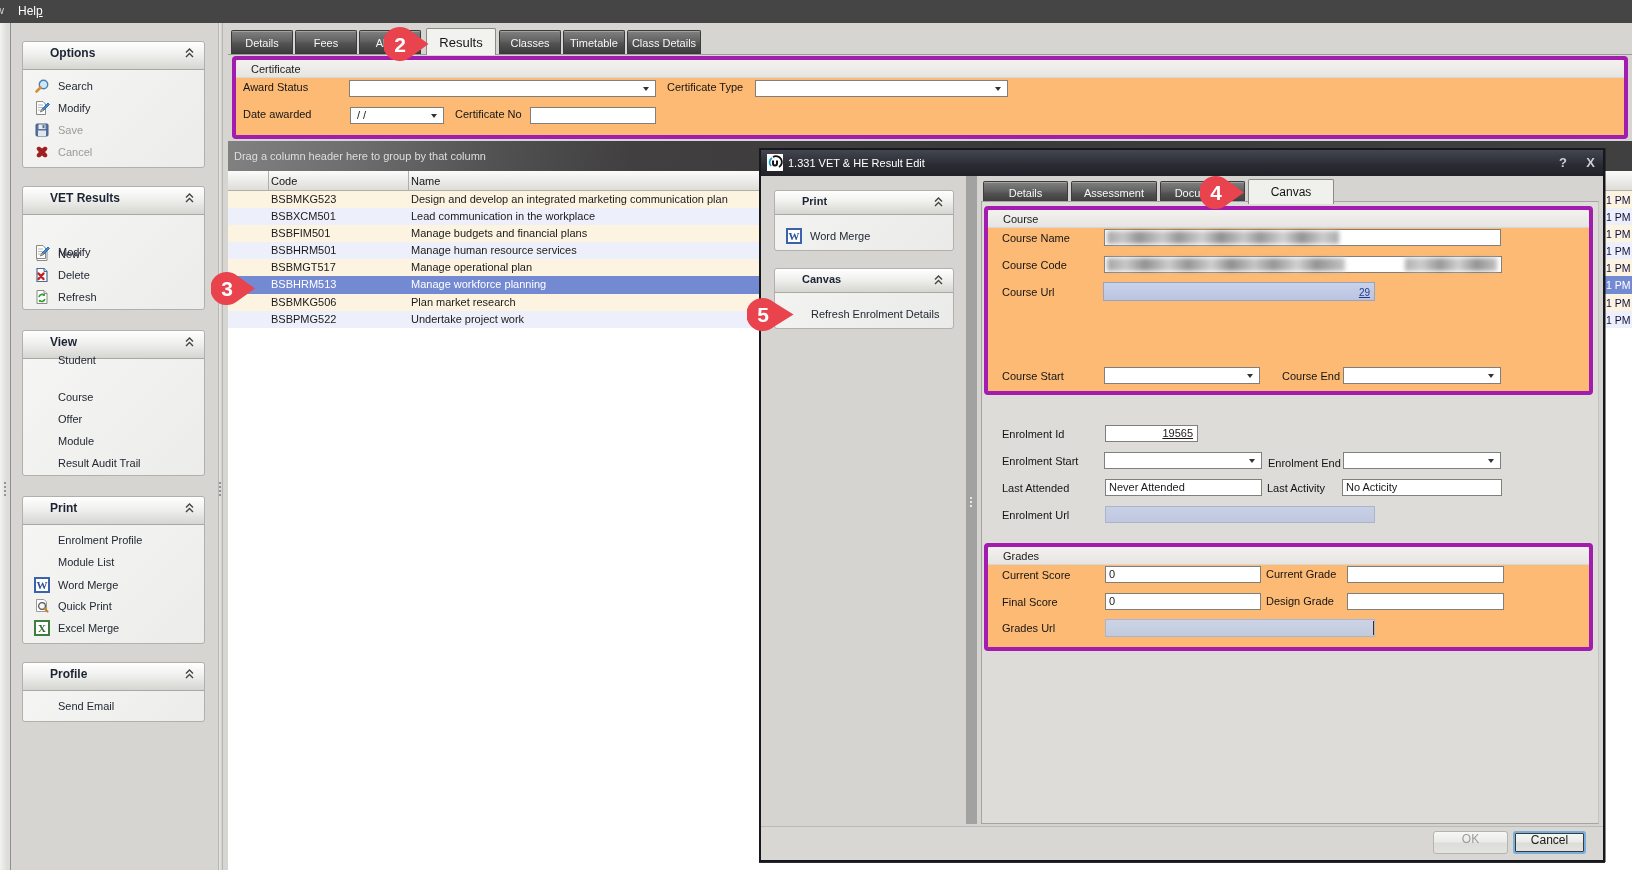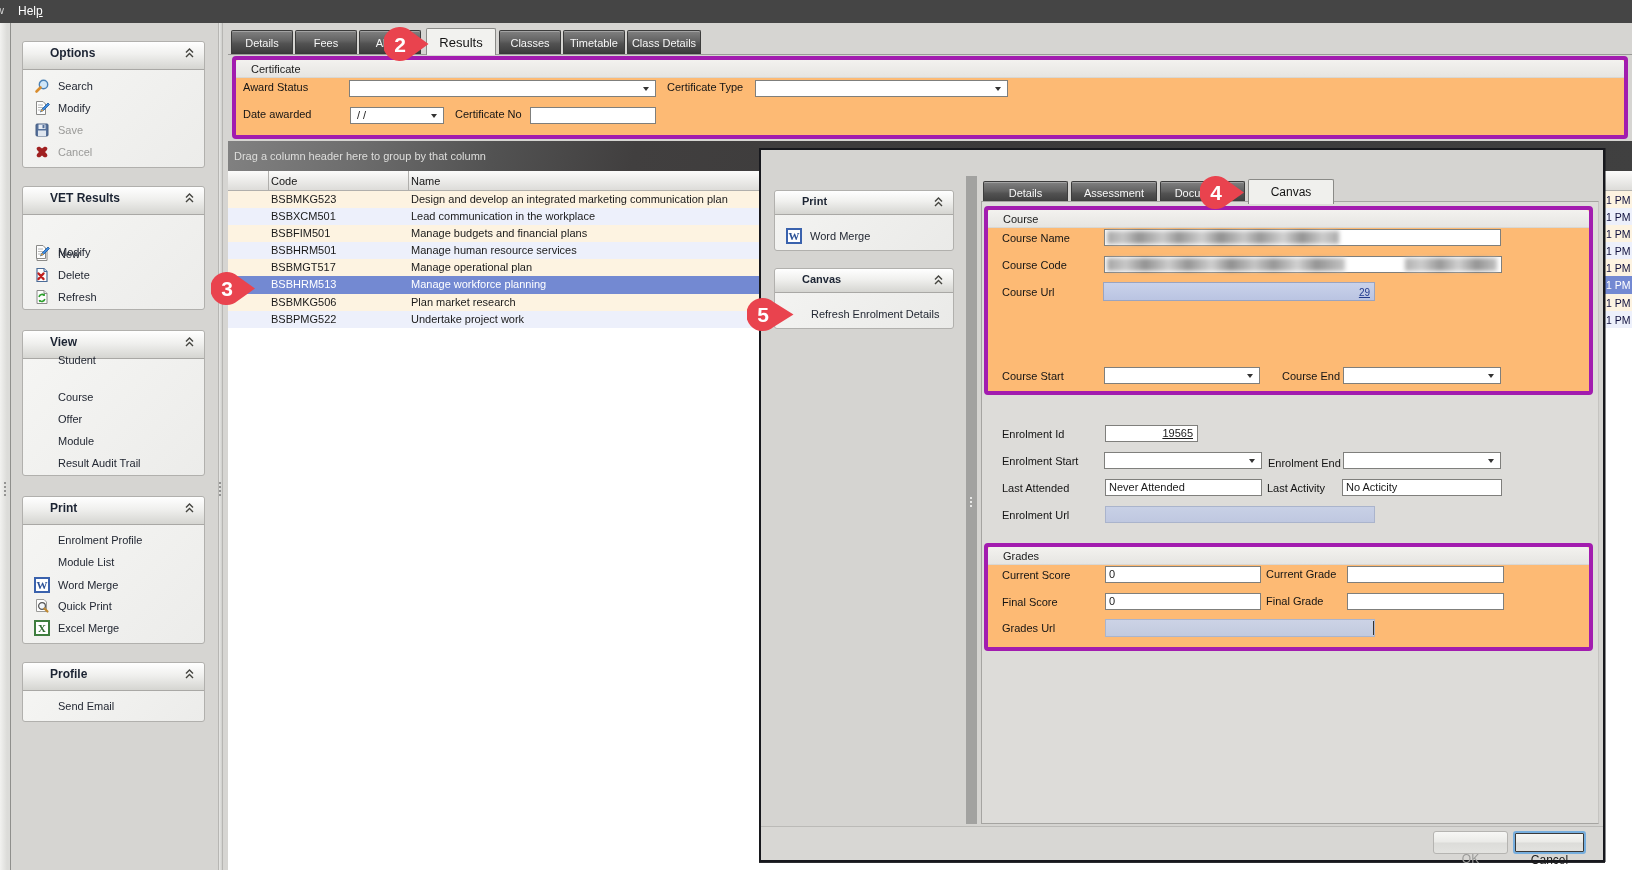--- a/index.html
+++ b/index.html
@@ -70,21 +70,21 @@
 .dtab span { display:inline-block; margin-top:5px; }
 .dtab.active { top:29px; height:25px; background:#f0f0ed; border:1px solid #8a8a87; border-bottom:none; color:#141414; box-shadow:none; font-size:12px; z-index:3; }
 #dpage { left:221px; top:52px; width:619px; height:620px; background:#dddcd9; border:1px solid #a5a4a1; border-right-color:#c5c4c1; }
 
 .urlfield { position:absolute; background:#c0cae5; border:1px solid #9aa4c0; }
 .blurbar { position:absolute; filter:blur(2px); }
 
 
 #dfoot { left:0; top:676px; width:842px; height:34px; background:#d8d7d4; border-top:1px solid #bbbab7; }
 .btn { position:absolute; top:4px; width:75px; height:23px; background:linear-gradient(#f7f7f5,#eaeae7 48%,#dcdcd9 52%,#e3e3e0); border:1px solid #b5b4b1; border-radius:3px; text-align:center; font-size:12px; }
-.btn span { display:inline-block; margin-top:20px; }
+.btn span { display:inline-block; margin-top:0; }
 
 
 .balloon { position:absolute; z-index:50; }
 .balloon text { font:bold 21px "Liberation Sans", sans-serif; fill:#fff; }
 </style>
 </head>
 <body>
 <div class="abs" id="menubar">
     <span style="position:absolute;left:-4px;top:4px;color:#d8d8d8;font-size:11px;">w</span>
     <span class="help">Hel<u>p</u></span>
@@ -371,20 +371,30 @@
     <span class="c2">Plan market research</span>
     <span class="c3">1 PM</span>
   </div>
 <div class="grow lav" style="top:311px;">
     <span class="c1">BSBPMG522</span>
     <span class="c2">Undertake project work</span>
     <span class="c3">1 PM</span>
   </div>
 
 <div class="abs" id="dlg">
+  <div class="abs" id="dlgtitle">
+    <span class="ico"><svg width="16" height="17">
+          <path d="M5 4 A5.2 5.2 0 0 0 4 12" fill="none" stroke="#1f9ad6" stroke-width="1.8"></path>
+          <path d="M6 3 A5.5 5.5 0 0 1 12 13" fill="none" stroke="#131313" stroke-width="1.8"></path>
+          <path d="M6 6.5 V9.5 A2 2 0 0 0 10 9.5 V6.5" fill="none" stroke="#131313" stroke-width="2"></path>
+        </svg></span>
+    <span class="ti">1.331 VET &amp; HE Result Edit</span>
+    <span class="bh">?</span>
+      <span class="bx">X</span>
+  </div>
 
   <div class="dpanel" style="left:13px; top:40px; height:61px;">
     <div class="hdr" style="height:24px; background:linear-gradient(#ffffff,#f0f0ee 45%,#d5d5d1); border-bottom:1px solid #a9a8a5; border-radius:3px 3px 0 0; position:relative;">
         <span class="t" style="position:absolute; left:27px; top:4px; font-weight:bold; color:#1c2433;">Print</span>
         <svg class="chev" style="position:absolute; right:9px; top:6px;" width="10" height="11">
           <use href="#chev2"></use>
         </svg>
       </div>
     <div class="item" style="top:34px;">
         <svg class="ic" width="16" height="16">
@@ -478,21 +488,21 @@
   <span class="lbl" style="left:241px; top:419px;">Current Score</span>
   <div class="field" style="left:344px; top:416px; width:156px; height:17px;">
       <span style="position:absolute; left:3px; top:1px;">0</span>
     </div>
   <span class="lbl" style="left:505px; top:418px;">Current Grade</span>
   <div class="field" style="left:586px; top:416px; width:157px; height:17px;"></div>
   <span class="lbl" style="left:241px; top:446px;">Final Score</span>
   <div class="field" style="left:344px; top:443px; width:156px; height:17px;">
       <span style="position:absolute; left:3px; top:1px;">0</span>
     </div>
-  <span class="lbl" style="left:505px; top:445px;">Final Grade</span>
+  <span class="lbl" style="left:505px; top:445px;">Design Grade</span>
   <div class="field" style="left:586px; top:443px; width:157px; height:17px;"></div>
   <span class="lbl" style="left:241px; top:472px;">Grades Url</span>
   <div class="urlfield" style="left:344px; top:469px; width:270px; height:18px; background:linear-gradient(#ccd3e6,#c2cade); border-color:#aab4cc;">
       <span style="position:absolute; right:0; top:1px; width:1px; height:14px; background:#333;"></span>
     </div>
 
   <div class="abs" id="dfoot">
     <div class="btn" style="left:672px;"><span style="color:#9b9b99;">OK</span></div>
     <div class="btn" style="left:752px; width:73px; border:2px solid #76aede; box-shadow:inset 0 0 0 1px #3a3a3a;"><span>Cancel</span></div>
   </div>

